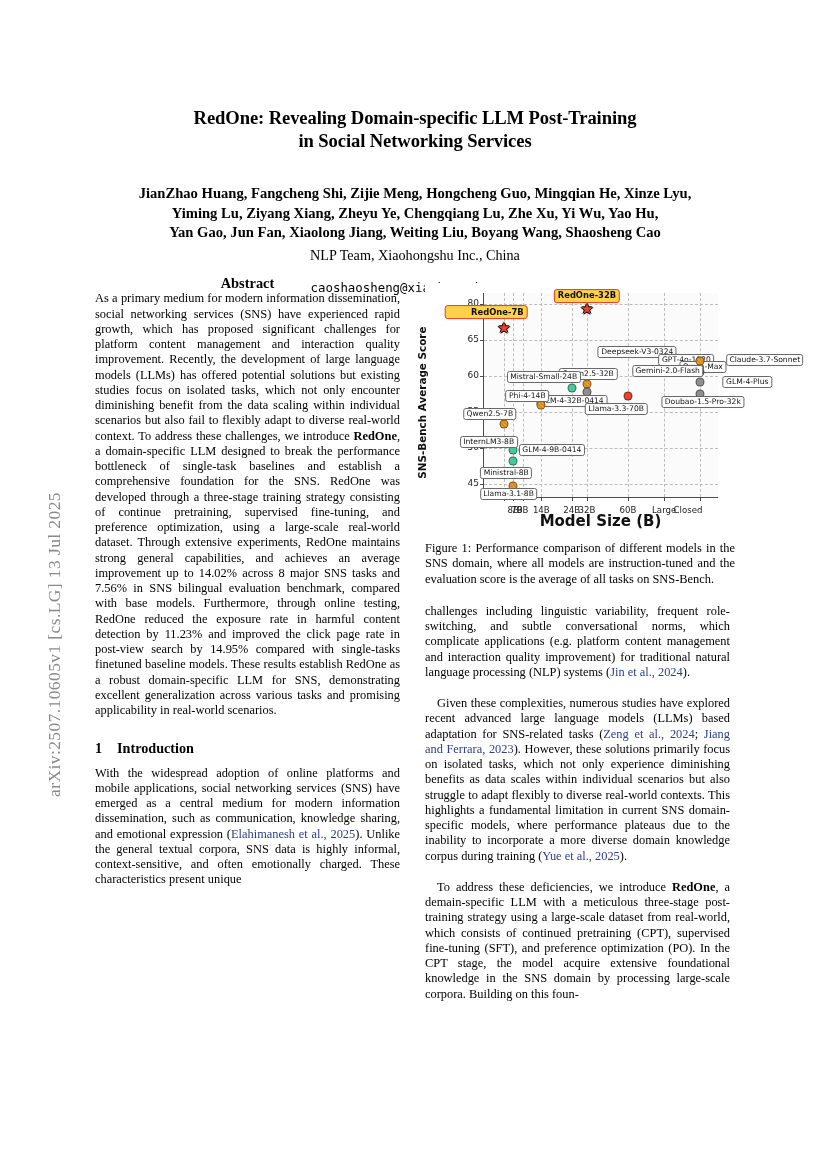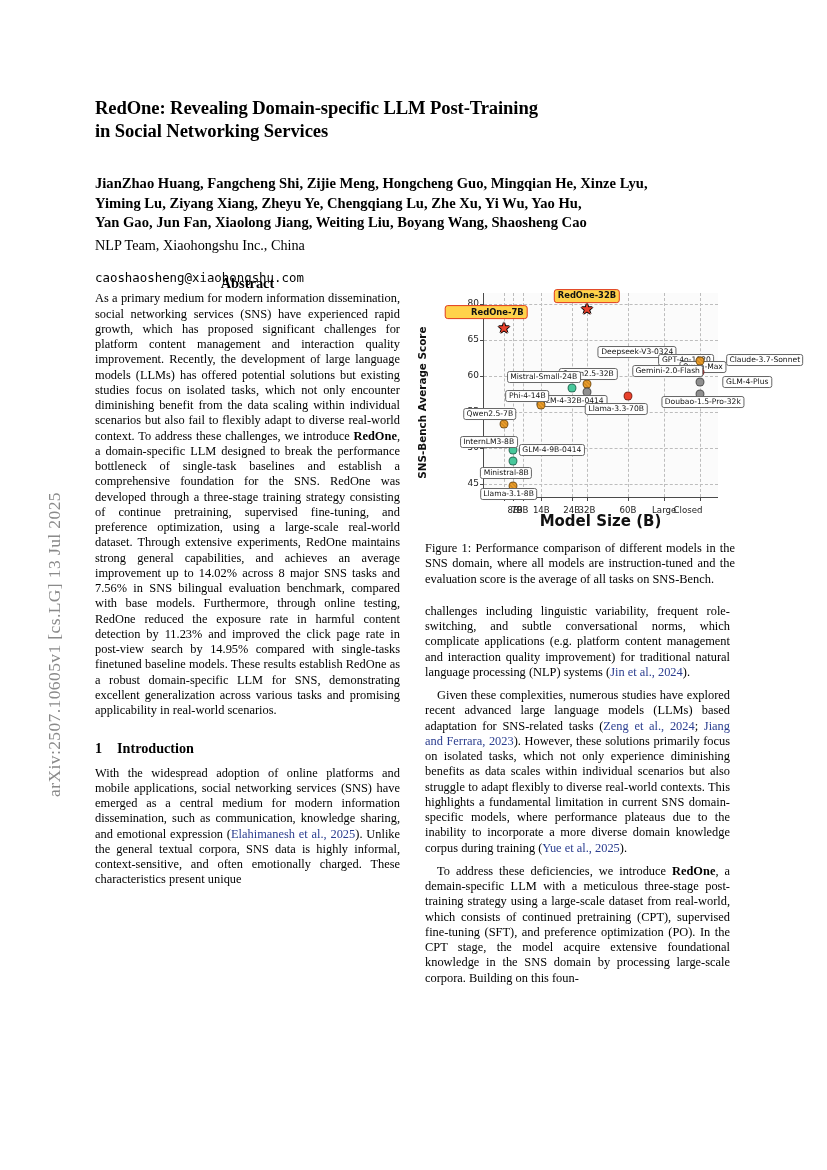--- a/index.html
+++ b/index.html
@@ -29,22 +29,23 @@
 
   
   #page{
     position:absolute;
     left:0; top:0;
     width:827px; height:1170px;
   }
 
   #title-block{
     position:absolute;
-    left:95px; top:96px;
+    left:95px; top:106px;
     width:640px;
+    text-align:center;
   }
   #paper-title{
     font-size:18.6px;
     font-weight:bold;
     line-height:23px;
     letter-spacing:-0.1px;
   }
   #authors{
     margin-top:13px;
     font-size:14.6px;
@@ -76,21 +77,21 @@
 
   h2.section-head{
     font-size:14.4px;
     font-weight:bold;
     margin:0;
     text-align:center;
   }
   .abs-head{ margin-bottom:14px; }
 
   p.para{ margin:0; text-indent:0; }
-  p.para + p.para{ margin-top:8px; text-indent:12px; }
+  p.para + p.para{ margin-top:16px; text-indent:12px; }
 
   .secnum-head{
     font-size:14.2px;
     font-weight:bold;
     text-align:left;
     margin:0 0 9px 0;
   }
   .secnum-head .num{ display:inline-block; width:22px; }
 
   .cite{ color:#2a3d8f; }

